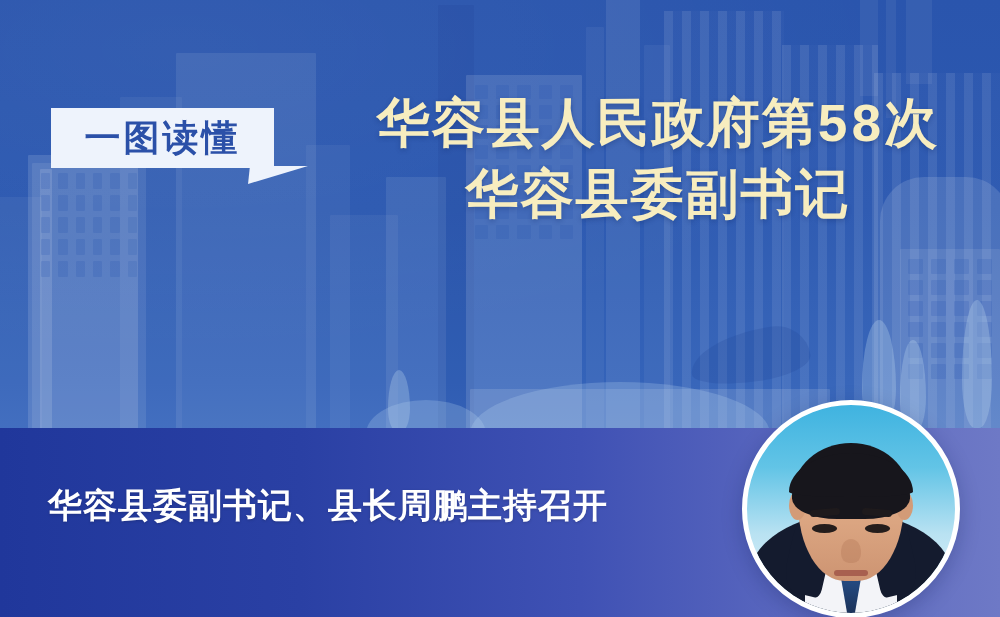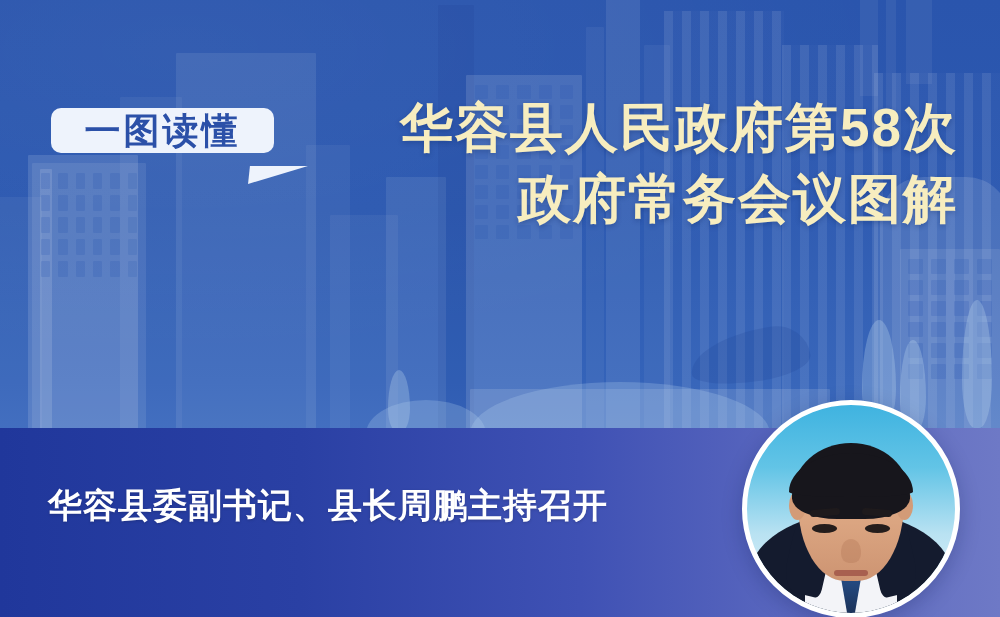--- a/index.html
+++ b/index.html
@@ -65,43 +65,43 @@
     border-radius:50% 50% 42% 42% / 62% 62% 38% 38%;
   }
   .hill{
     position:absolute;
     background:rgba(185,210,238,0.25);
     border-radius:50% 50% 0 0 / 100% 100% 0 0;
   }
 
   
   .tag{
-    position:absolute;left:51px;top:108px;width:223px;height:45px;
+    position:absolute;left:51px;top:108px;width:223px;height:60px;
     background:#eef3fc;
-    display:flex;align-items:center;justify-content:center;border-radius:10px;
+    display:flex;align-items:center;justify-content:center;
   }
   .tag-text{
     color:#2b50a8;font-size:36px;font-weight:bold;letter-spacing:3px;
     font-family:"DejaVu Sans","Liberation Sans",sans-serif;
     line-height:1;white-space:nowrap;
   }
   .tag-tail{
     position:absolute;left:249px;top:166px;width:0;height:0;
     border-left:0 solid transparent;
     border-top:18px solid #eef3fc;
     border-right:58px solid transparent;
     transform:skewX(-6deg);
   }
 
   
   .title{
     position:absolute;right:42px;top:92px;width:600px;
-    text-align:right;
+    text-align:center;
     color:#f7edbf;
-    font-family:Liberation Sans, sans-serif;
+    font-family:Liberation Mono, monospace;
     font-weight:bold;
     font-size:53px;
     line-height:1.34;
     letter-spacing:2px;
     text-shadow:0 2px 5px rgba(15,40,100,0.32);
   }
   .title .l2{display:block;}
 
   
   .banner{
@@ -372,21 +372,21 @@
   <div class="hill" style="left:366px;top:400px;width:120px;height:34px;"></div>
   <div class="hill" style="left:470px;top:382px;width:300px;height:52px;"></div>
 
   <div class="tag">
     <span class="tag-text">一图读懂</span>
   </div>
   <div class="tag-tail"></div>
 
   <div class="title">
     <span class="l1">华容县人民政府第58次</span>
-    <span class="l2">政府常务会议图解</span>
+    <span class="l2">华容县委副书记</span>
   </div>
 
   <div class="banner">
     <div class="banner-text">
       <span>华容县委副书记、县长周鹏主持召开</span>
     </div>
   </div>
 
   <div class="portrait">
     <div class="p-inner">

